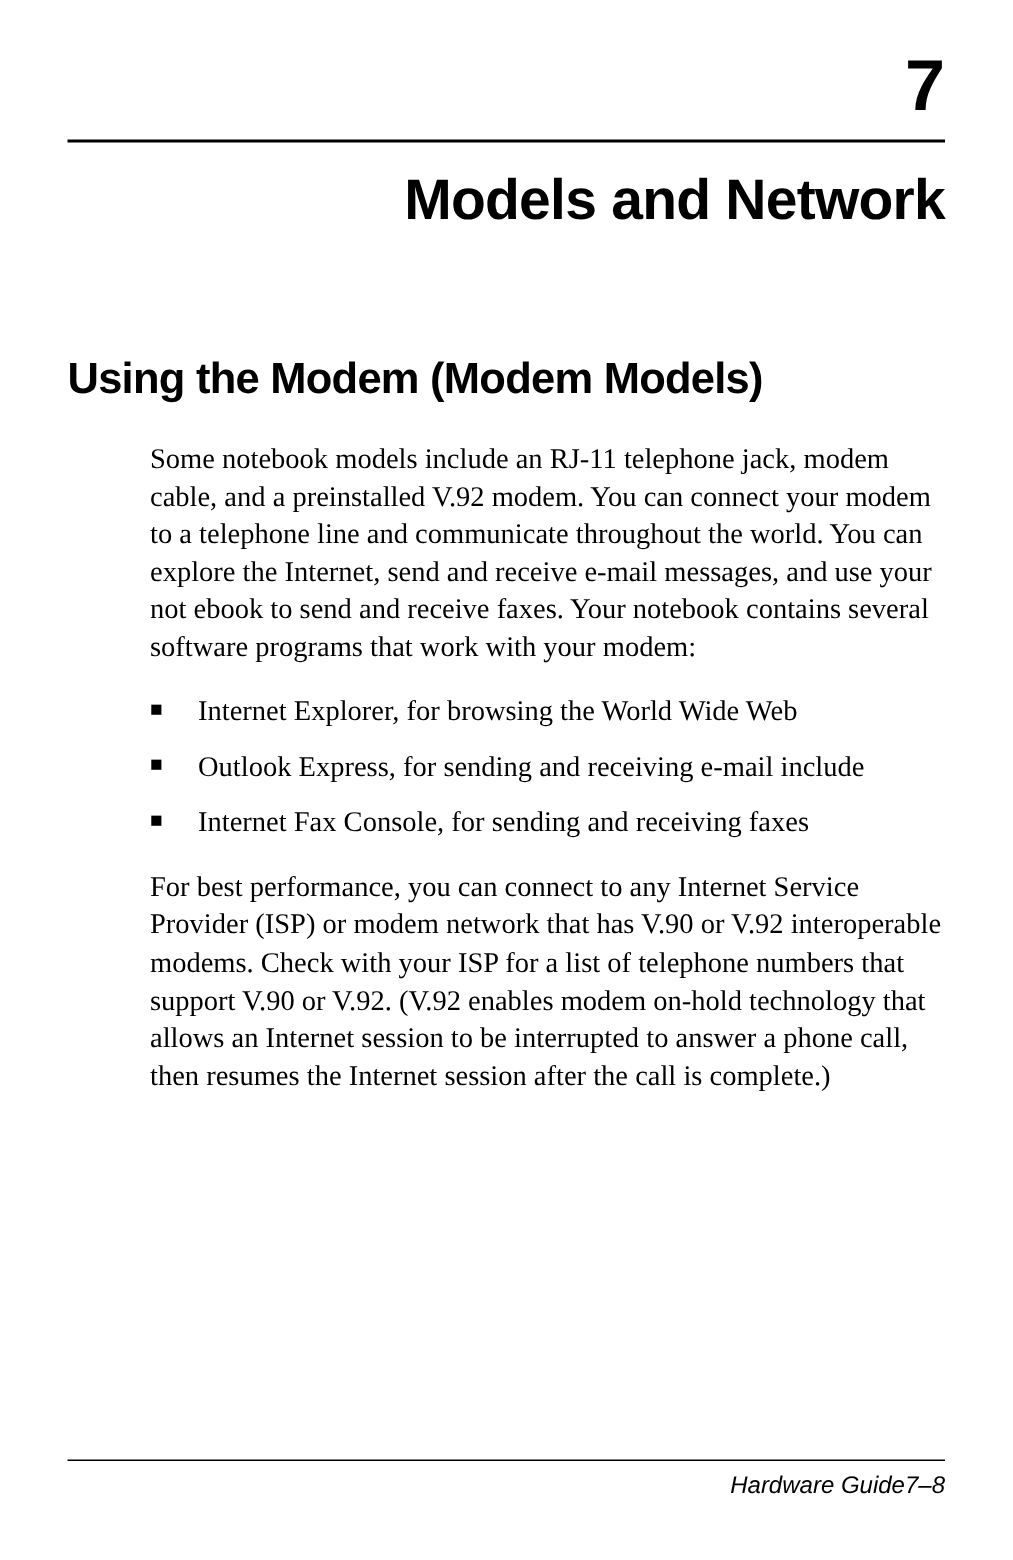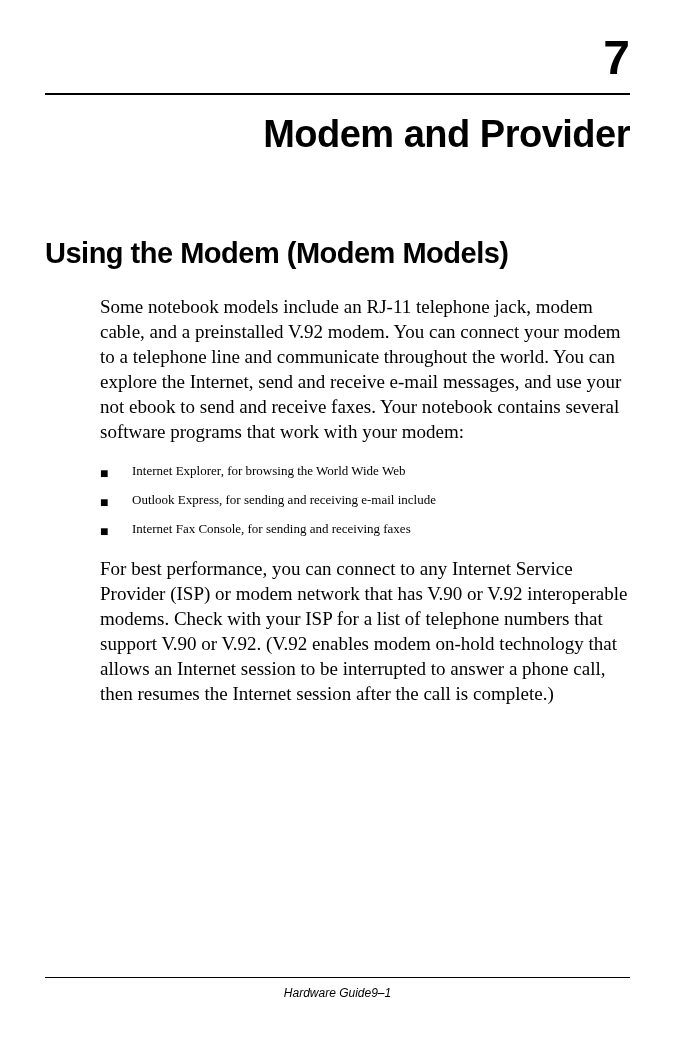--- a/index.html
+++ b/index.html
@@ -49,21 +49,21 @@
       line-height: 1.32;
       margin-left: 55px;
       margin-bottom: 18px;
     }
     .bullet-list {
       list-style: none;
       margin-left: 55px;
       margin-bottom: 18px;
     }
     .bullet-list li {
-      font-size: 13px;
+      font-size: 19px;
       line-height: 1.32;
       position: relative;
       padding-left: 32px;
       margin-bottom: 12px;
     }
     .bullet-list li::before {
       content: "■";
       position: absolute;
       left: 0;
       font-size: 14px;
@@ -75,46 +75,46 @@
       left: 45px;
       right: 45px;
     }
     .footer-rule {
       border: none;
       border-top: 1.5px solid black;
       margin-bottom: 8px;
     }
     .footer-row {
       display: flex;
-      justify-content: center;
+      justify-content: flex-end;
       font-family: Arial, Helvetica, sans-serif;
       font-style: italic;
-      font-size: 12px;
+      font-size: 16px;
     }
   </style>
 </head>
 <body>
 
 <div class="chapter-number">7</div>
 <hr class="chapter-rule">
 <div class="chapter-title">
-  <span>Modem and Provider</span><br>
+  <span>Models and Network</span><br>
 </div>
 
 <h2 class="section-heading">Using the Modem (Modem Models)</h2>
 
 <p class="body-text">Some notebook models include an RJ-11 telephone jack, modem cable, and a preinstalled V.92 modem. You can connect your modem to a telephone line and communicate throughout the world. You can explore the Internet, send and receive e-mail messages, and use your not ebook to send and receive faxes. Your notebook contains several software programs that work with your modem:</p>
 
 <ul class="bullet-list">
   <li>Internet Explorer, for browsing the World Wide Web</li>
   <li>Outlook Express, for sending and receiving e-mail include</li>
   <li>Internet Fax Console, for sending and receiving faxes</li>
 </ul>
 
 <p class="body-text">For best performance, you can connect to any Internet Service Provider (ISP) or modem network that has V.90 or V.92 interoperable modems. Check with your ISP for a list of telephone numbers that support V.90 or V.92. (V.92 enables modem on-hold technology that allows an Internet session to be interrupted to answer a phone call, then resumes the Internet session after the call is complete.)</p>
 
 <div class="footer">
   <hr class="footer-rule">
   <div class="footer-row">
     <span>Hardware Guide</span>
-    <span>9–1</span>
+    <span>7–8</span>
   </div>
 </div>
 
 </body></html>

